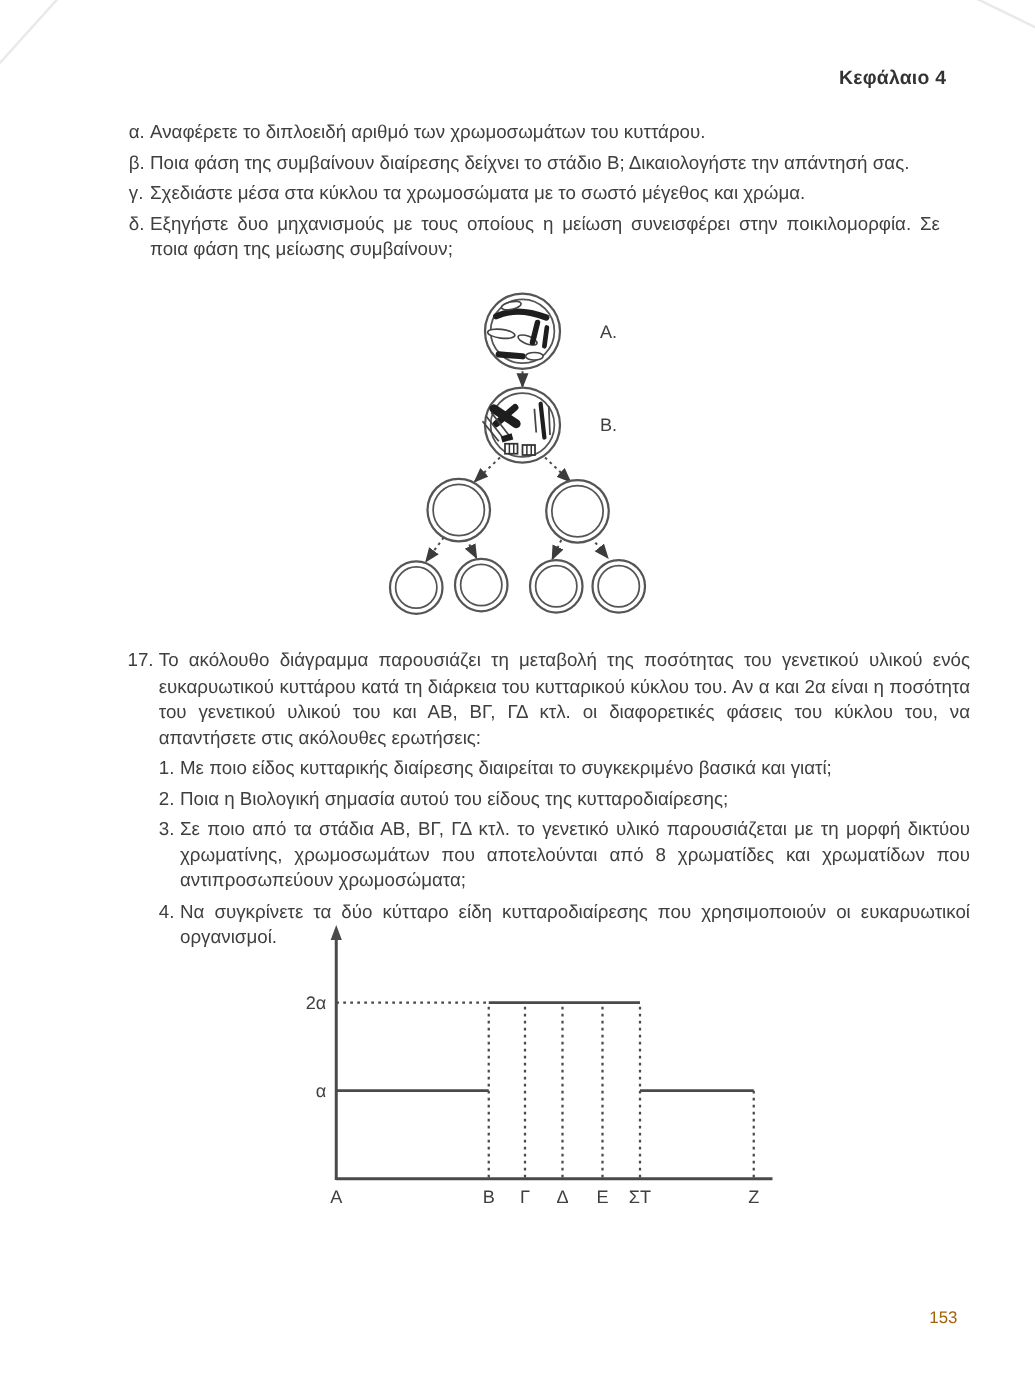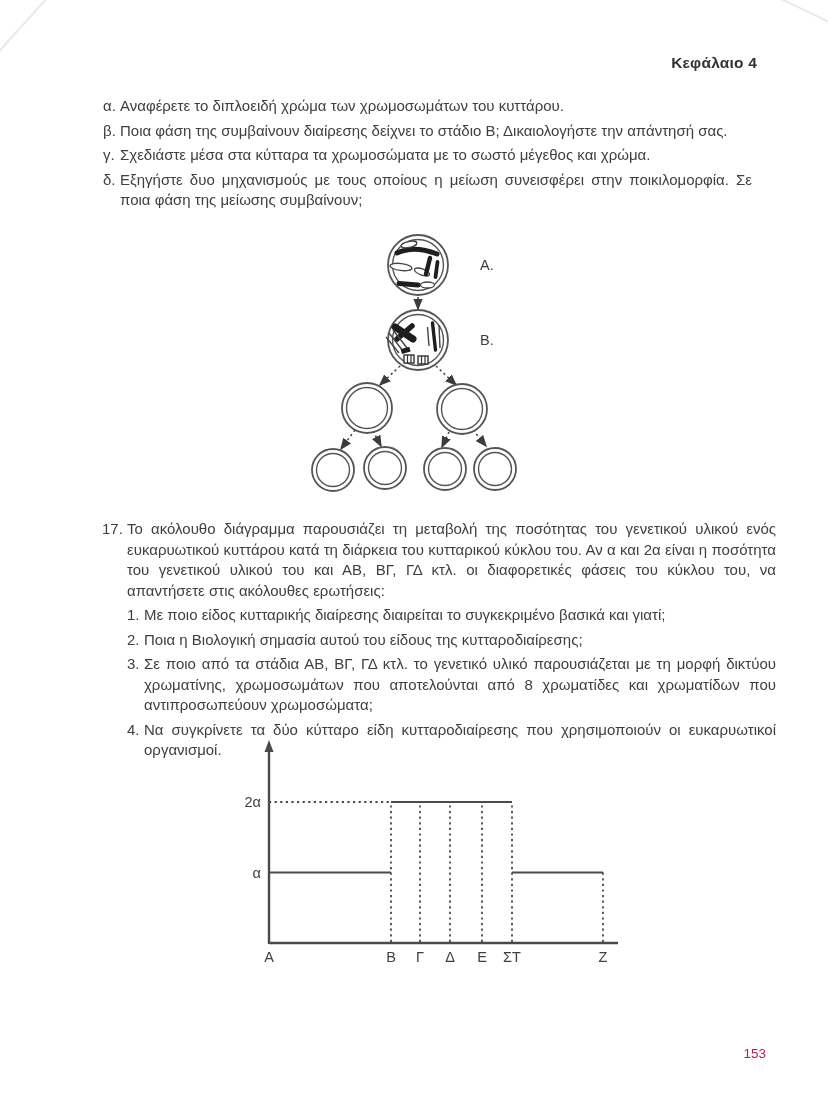--- a/index.html
+++ b/index.html
@@ -13,48 +13,48 @@
   }
   .qblock{position:absolute;left:78px;width:674px;font-size:15px;line-height:20.5px;}
   .q-row{display:flex;}
   .q-num{flex:0 0 25px;}
   .q-body{flex:1;text-align:justify;}
   .sub{display:flex;margin-left:25px;margin-top:4px;}
   .sub-label{flex:0 0 17px;}
   .sub-text{flex:1;text-align:justify;}
   .figure-wrap{position:absolute;left:308px;top:227px;}
   .chart-wrap{position:absolute;left:229px;top:735px;}
-  .page-number{position:absolute;top:1046px;right:62px;font-size:13.5px;color:#be185d;}
+  .page-number{position:absolute;top:1046px;right:62px;font-size:13.5px;color:#a16207;}
   .scan-edge{position:absolute;background:#e0e0e0;opacity:.7;}
   .scan-edge.tl{width:86px;height:2px;left:-22px;top:26px;transform:rotate(-48deg);}
   .scan-edge.tr{width:96px;height:2px;right:-26px;top:10px;transform:rotate(26deg);}
   svg text{font-family:"Liberation Sans","DejaVu Sans",sans-serif;}
 </style>
 </head>
 <body>
 
 <div class="page">
 
   <div class="scan-edge tl"></div>
   <div class="scan-edge tr"></div>
 
   <div class="chapter-header">Κεφάλαιο 4</div>
 
   <div class="qblock" style="top:92px;">
     <div class="sub">
       <span class="sub-label">α.</span>
-      <div class="sub-text">Αναφέρετε το διπλοειδή χρώμα των χρωμοσωμάτων του κυττάρου.</div>
+      <div class="sub-text">Αναφέρετε το διπλοειδή αριθμό των χρωμοσωμάτων του κυττάρου.</div>
     </div>
     <div class="sub">
       <span class="sub-label">β.</span>
       <div class="sub-text">Ποια φάση της συμβαίνουν διαίρεσης δείχνει το στάδιο Β; Δικαιολογήστε την απάντησή σας.</div>
     </div>
     <div class="sub">
       <span class="sub-label">γ.</span>
-      <div class="sub-text">Σχεδιάστε μέσα στα κύτταρα τα χρωμοσώματα με το σωστό μέγεθος και χρώμα.</div>
+      <div class="sub-text">Σχεδιάστε μέσα στα κύκλου τα χρωμοσώματα με το σωστό μέγεθος και χρώμα.</div>
     </div>
     <div class="sub">
       <span class="sub-label">δ.</span>
       <div class="sub-text">Εξηγήστε δυο μηχανισμούς με τους οποίους η μείωση συνεισφέρει στην ποικιλομορφία. Σε ποια φάση της μείωσης συμβαίνουν;</div>
     </div>
   </div>
 
   <div class="figure-wrap">
     <svg width="290" height="272" viewBox="0 0 290 272">
       <defs>

